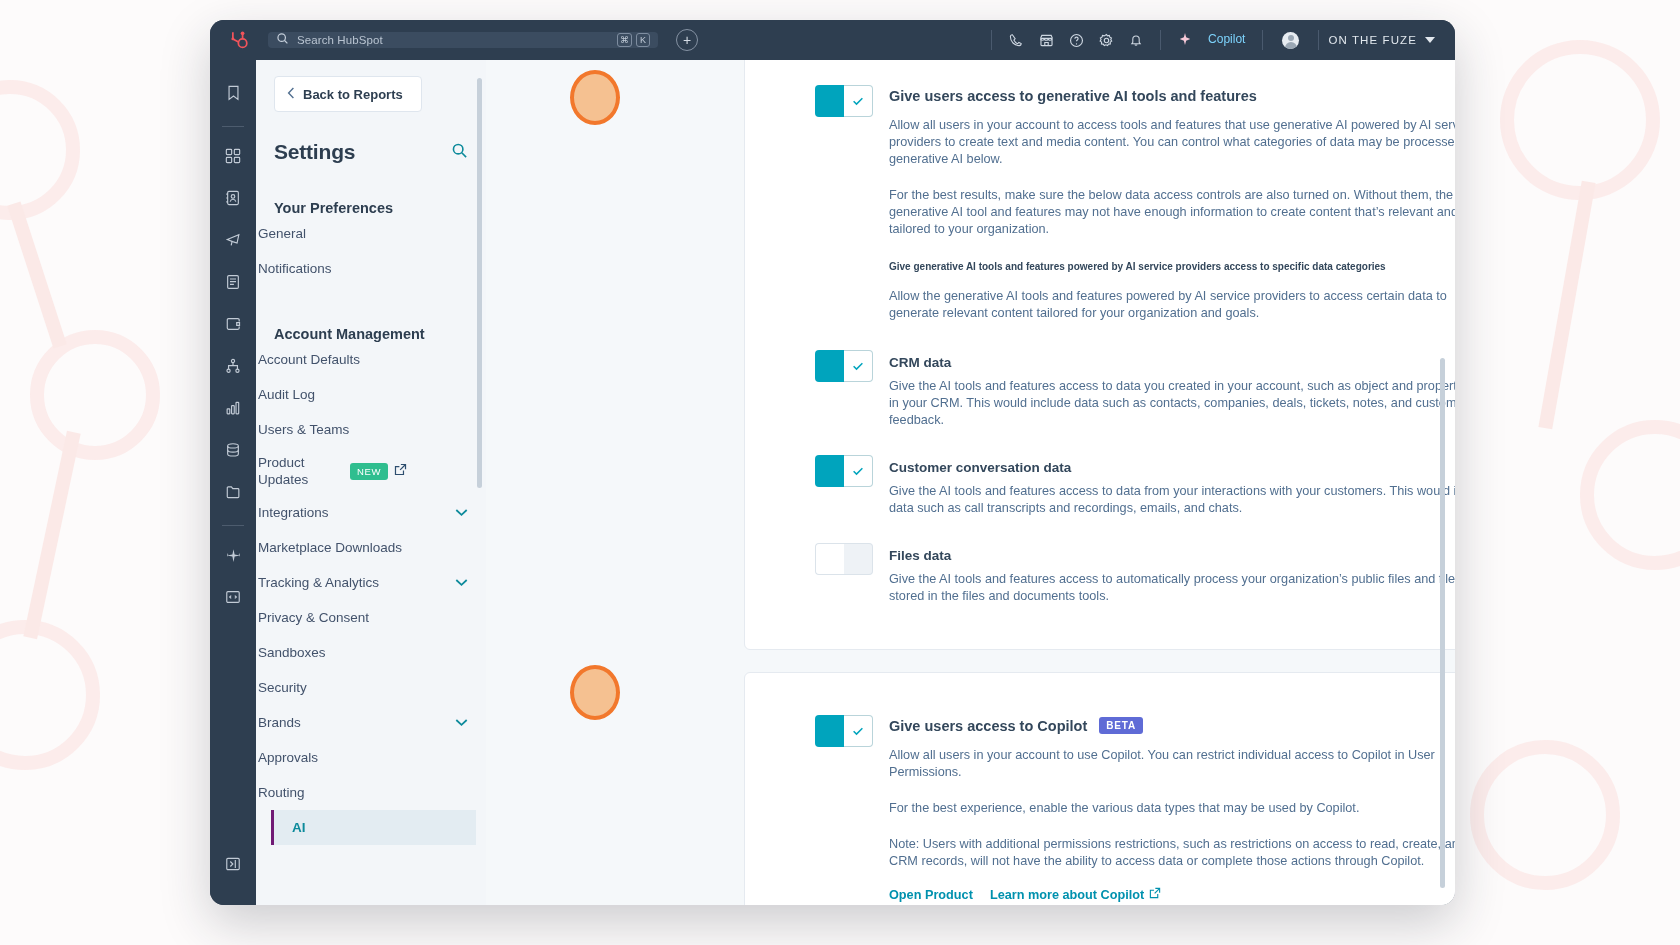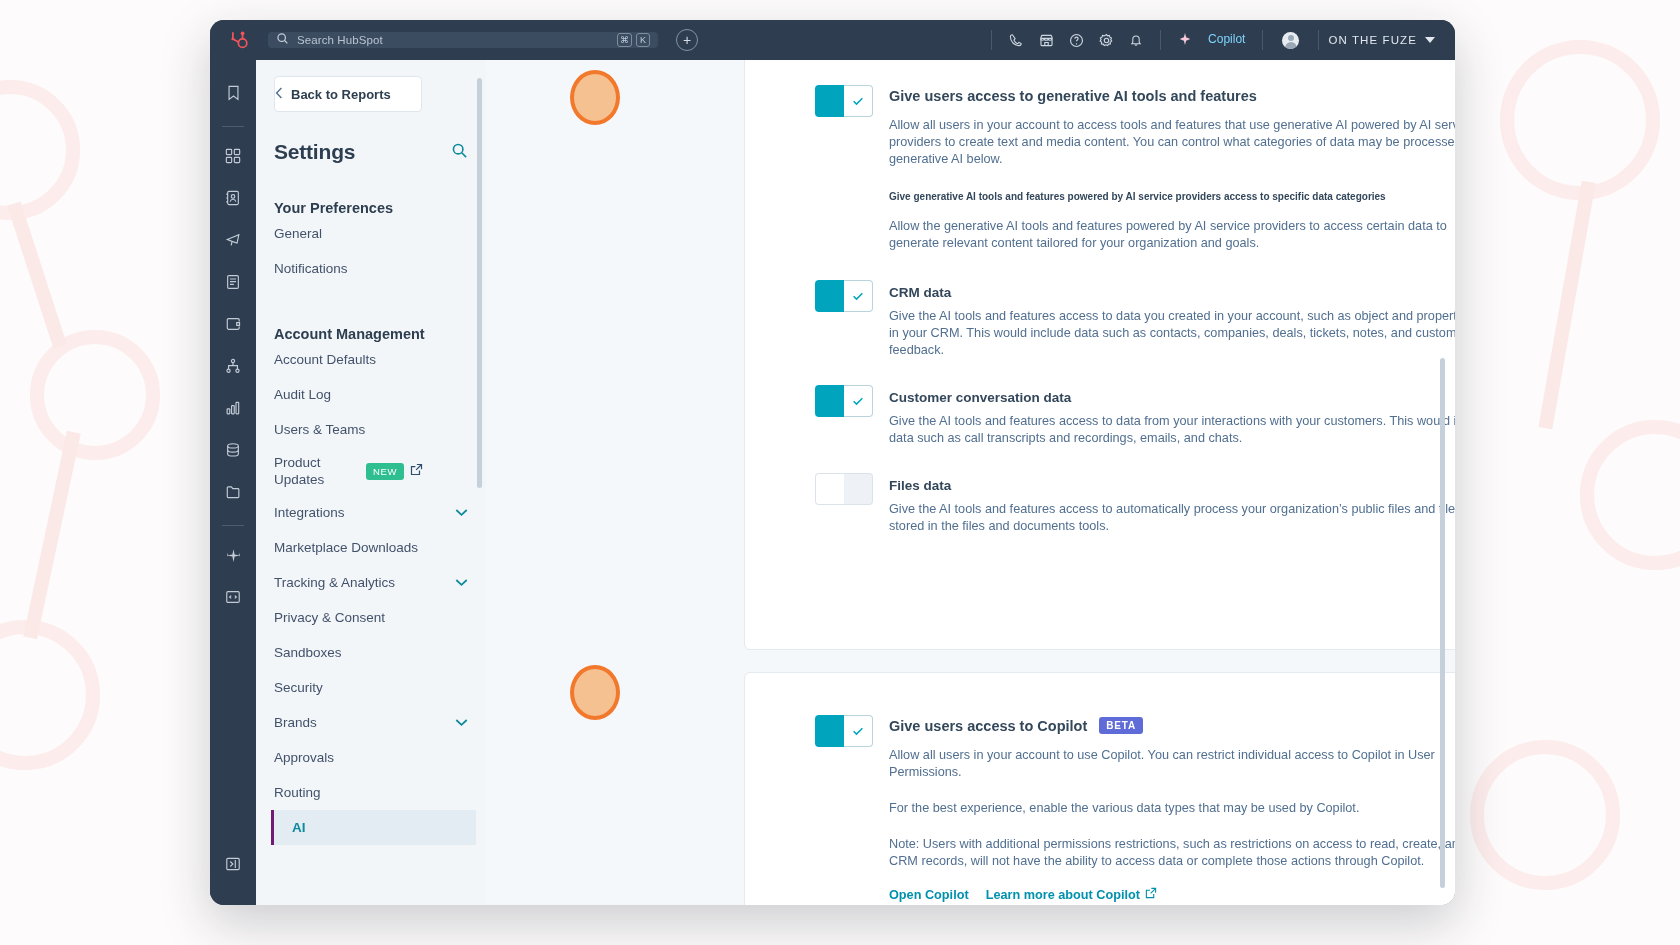--- a/index.html
+++ b/index.html
@@ -124,35 +124,35 @@
     background: #f3f6f9;
     overflow: hidden;
   }
   .back-btn {
     margin: 16px 0 0 18px;
     width: 148px; height: 36px;
     background: #ffffff;
     border: 1px solid #dfe6ee;
     border-radius: 4px;
     display: flex; align-items: center; gap: 8px;
-    padding-left: 0;
+    padding-left: 12px;
     color: #2d3e50; font-size: 13px; font-weight: bold;
   }
   .settings-head {
     margin: 28px 18px 0 18px;
     display: flex; align-items: center; justify-content: space-between;
   }
   .settings-title { color: #2d3e50; font-size: 21px; font-weight: bold; letter-spacing: -.2px; }
   .nav-section {
     margin: 36px 0 0 18px;
     color: #2d3e50; font-size: 14.5px; font-weight: bold;
   }
   .nav-section.tight { margin-top: 40px; }
   .nav-item {
-    margin-left: 18px; margin-right: 10px;
+    margin-left: 2px; margin-right: 10px;
     min-height: 35px;
     display: flex; align-items: center;
     color: #42526b; font-size: 13.5px;
   }
   .nav-item .lbl { flex: 1; }
   .nav-item.two-line { align-items: center; min-height: 48px; }
   .nav-item.two-line .lbl { line-height: 17px; }
   .chev { color: #0c8a9b; font-size: 11px; padding-right: 8px; }
   .badge-new {
     background: #2fbe8f; color: #ffffff;
@@ -573,20 +573,21 @@
                   <path d="M3 8.3 L6.3 11.6 L13 4.9"></path>
                 </svg>
               </div>
             </div>
           </div>
           <div style="flex:1; padding-top:3px;">
             <div class="sec-title">
               <span>Give users access to generative AI tools and features</span>
             </div>
             <div class="body-text">Allow all users in your account to access tools and features that use generative AI powered by AI service providers to create text and media content. You can control what categories of data may be processed by generative AI below.</div>
+            <div class="body-text" style="margin-top:19px;">For the best results, make sure the below data access controls are also turned on. Without them, the generative AI tool and features may not have enough information to create content that’s relevant and tailored to your organization.</div>
             <div class="body-strong" style="margin-top:20px;">Give generative AI tools and features powered by AI service providers access to specific data categories</div>
             <div class="body-text">Allow the generative AI tools and features powered by AI service providers to access certain data to generate relevant content tailored for your organization and goals.</div>
           </div>
         </div>
 
         <div class="row" style="padding:28px 34px 0 70px;">
           <div class="toggle-col">
             <div class="toggle on">
               <div class="half left"></div>
               <div class="half right">
@@ -648,21 +649,21 @@
           <div style="flex:1; padding-top:2px;">
             <div class="sec-title">
               <span>Give users access to Copilot</span>
               <span class="badge-beta">BETA</span>
             </div>
             <div class="body-text">Allow all users in your account to use Copilot. You can restrict individual access to Copilot in User Permissions.</div>
             <div class="body-text" style="margin-top:19px;">For the best experience, enable the various data types that may be used by Copilot.</div>
             <div class="body-text" style="margin-top:19px;">Note: Users with additional permissions restrictions, such as restrictions on access to read, create, and edit CRM records, will not have the ability to access data or complete those actions through Copilot.</div>
             <div class="links">
               <span class="link">
-                <span>Open Copilot</span>
+                <span>Open Product</span>
               </span>
               <span class="link">
                 <span>Learn more about Copilot</span>
                 <span>
                   <svg width="12" height="12" viewBox="0 0 14 14" fill="none" stroke="#0091ae" stroke-width="1.3">
                     <path d="M7.4 1.6 H12.4 V6.6"></path>
                       <path d="M12.4 1.6 L6.6 7.4"></path>
                     <path d="M10.2 8.2 V12.4 H1.6 V3.8 H5.8"></path>
                   </svg>
                 </span>

